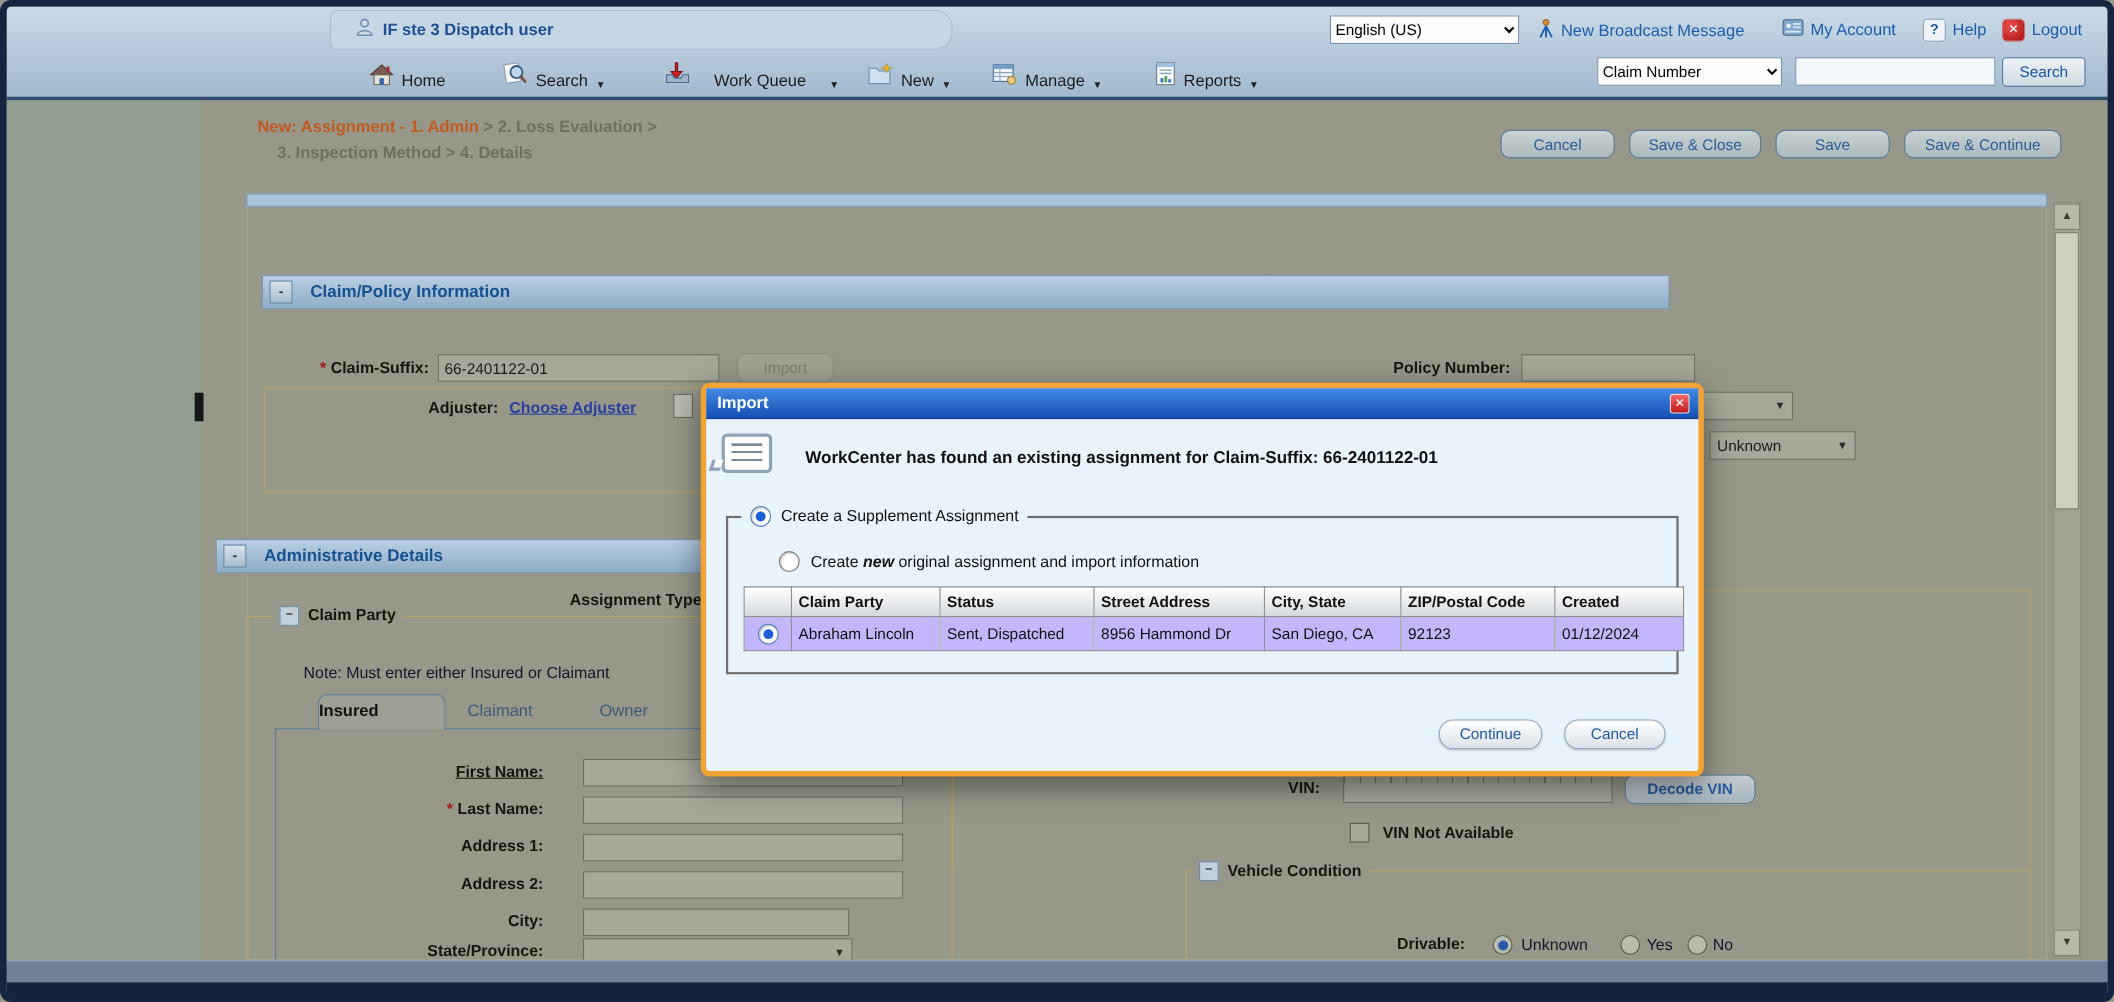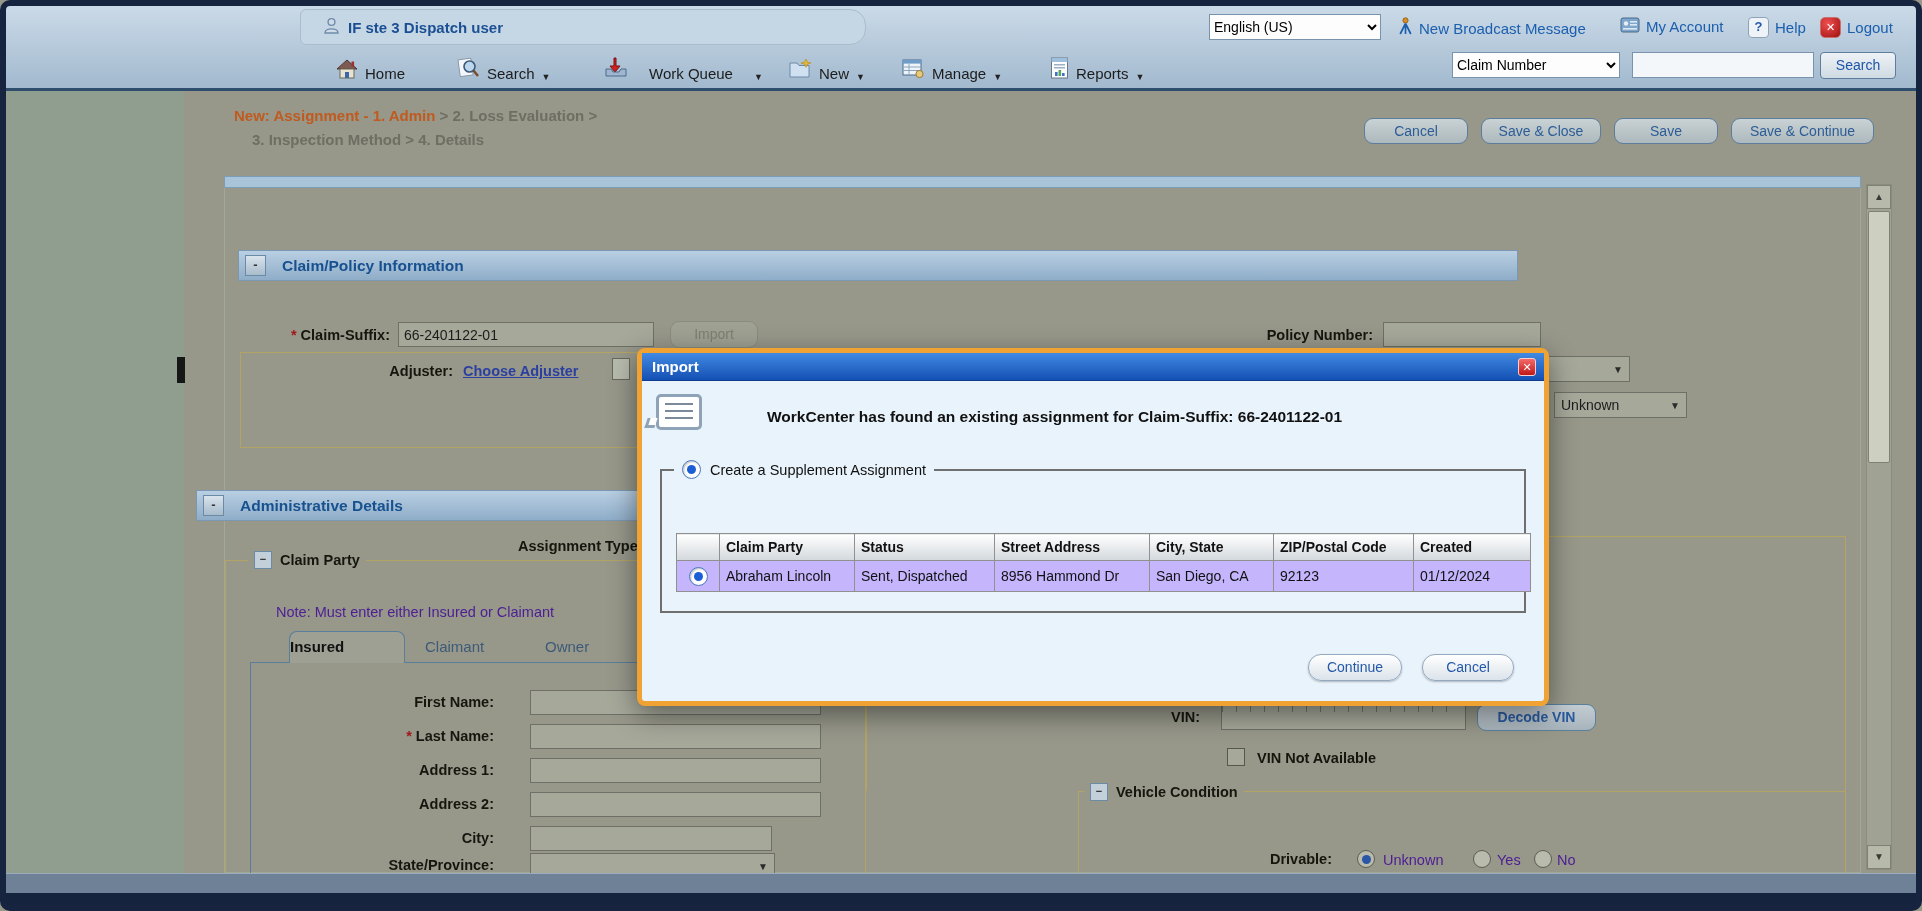--- a/index.html
+++ b/index.html
@@ -51,21 +51,21 @@
   .selbox .chev{font-size:10px;color:#2a2a2a;}
   .btn-dim{border:1px solid #58809c;border-radius:9px;background:linear-gradient(#c2ccd2,#a8b4bc);
            color:#2a5a9e;font-weight:bold;font-size:14px;text-align:center;z-index:2;cursor:pointer;}
   .btn-disabled{border:1px solid #8a8c80;border-radius:9px;background:#9fa193;color:#7d7f72;
            font-size:14px;text-align:center;line-height:25px;z-index:2;}
   .tan{border:1px solid #b3a465;z-index:1;}
   .grouplegend{display:flex;align-items:center;gap:8px;background:#97988a;padding:0 6px;z-index:2;}
   .plusbox{width:16px;height:16px;border:1px solid #6b8aa6;background:#c3cfd9;color:#333;font-size:11px;
            font-weight:bold;text-align:center;line-height:14px;cursor:pointer;}
   .legend-text{font-size:14.5px;font-weight:bold;color:#16160f;}
-  .note{font-size:14.5px;color:#4c1d95;z-index:2;}
+  .note{font-size:14.5px;color:#0f172a;z-index:2;}
   .tab-active{border:1px solid #5a7d9c;border-bottom:none;border-radius:8px 8px 0 0;background:#9da093;
               font-size:15px;font-weight:bold;color:#111;text-align:left;line-height:30px;z-index:2;cursor:pointer;}
   .tab{font-size:15px;color:#3d5a78;z-index:2;cursor:pointer;}
   .hline{background:#5a7d9c;height:1px;z-index:1;}
   .vline{background:#5a7d9c;width:1px;z-index:1;}
   .radio-dim{width:18px;height:18px;border-radius:50%;background:#b9bbad;border:1px solid #5c5c54;z-index:2;cursor:pointer;}
   .radio-dim.sel{display:flex;align-items:center;justify-content:center;}
   .radio-dim.sel::after{content:"";width:9px;height:9px;border-radius:50%;background:#2a56a8;}
   .chk-dim{width:18px;height:18px;background:#a6a89a;border:1px solid #55564e;z-index:2;cursor:pointer;}
   .vin-ticks{background-image:repeating-linear-gradient(90deg,#74756c 0 1px,transparent 1px 14px);
@@ -82,21 +82,21 @@
              border-bottom:1px solid #0e3d8e;color:#fff;font-size:15px;font-weight:bold;line-height:28px;padding-left:10px;}
   .dlg-close{left:876px;top:5px;width:18px;height:18px;background:linear-gradient(#f46a6a,#c01818);
              border:1px solid #f8d0d0;border-radius:3px;color:#fff;font-size:11px;font-weight:bold;
              text-align:center;line-height:16px;cursor:pointer;}
   .dlg-body{left:0;top:29px;width:902px;height:319px;}
   .bubble{left:14px;top:12px;width:46px;height:36px;border:3px solid #8fa3b8;border-radius:5px;background:#fff;}
   .bubble-lines{left:6px;top:6px;width:28px;height:18px;
      background:repeating-linear-gradient(#7a8a9a 0 2px,transparent 2px 7px);}
   .bubble-tail{left:4px;top:36px;width:10px;height:10px;background:#fff;border-left:3px solid #8fa3b8;
      border-bottom:3px solid #8fa3b8;transform:skewX(-18deg);}
-  .dlg-msg{left:90px;top:26px;font-size:15.5px;font-weight:bold;color:#111;white-space:nowrap;margin-left:35px;}
+  .dlg-msg{left:90px;top:26px;font-size:15.5px;font-weight:bold;color:#111;white-space:nowrap;}
   .fieldset{left:18px;top:87px;width:866px;height:144px;border:2px solid #6f6f6f;padding-left:32px;}
   .fs-legend{left:12px;top:-11px;background:#e9f3fb;padding:0 8px;display:flex;align-items:center;gap:9px;}
   .radio{width:17px;height:17px;border-radius:50%;background:#fff;border:1px solid #7a7a7a;
          box-shadow:inset 1px 1px 2px rgba(0,0,0,.25);z-index:2;cursor:pointer;}
   .radio.sel{display:flex;align-items:center;justify-content:center;border-color:#4a76c4;}
   .radio.sel::after{content:"";width:9px;height:9px;border-radius:50%;background:#1b5ed6;}
   .opt-text{font-size:14.5px;color:#111;white-space:nowrap;}
   .opt-text em{font-weight:bold;font-style:italic;}
   table.dlg-table{border-collapse:collapse;table-layout:fixed;}
   table.dlg-table th{background:linear-gradient(#ffffff,#d3d8dd);border:1px solid #909090;
@@ -287,21 +287,21 @@
   <div class="legend-text">Claim Party</div>
 </div>
 <div class="abs note" style="left:276px;top:604px;">Note: Must enter either Insured or Claimant</div>
 
 <div class="abs tab-active" style="left:289px;top:631px;width:116px;height:32px;">Insured</div>
 <div class="abs tab" style="left:425px;top:638px;">Claimant</div>
 <div class="abs tab" style="left:545px;top:638px;">Owner</div>
 <div class="abs hline" style="left:250px;top:662px;width:616px;"></div>
 <div class="abs vline" style="left:250px;top:662px;height:211px;"></div>
 
-<div class="abs lbl" style="left:330px;top:694px;width:164px;">First Name:</div>
+<div class="abs lbl" style="left:330px;top:694px;width:164px;text-decoration:underline;">First Name:</div>
 <input class="abs inp" style="left: 530px; top: 690px; width: 291px;" type="text">
 <div class="abs lbl" style="left:330px;top:728px;width:164px;">
   <span class="req">*</span><span>Last Name:</span>
 </div>
 <input class="abs inp" style="left: 530px; top: 724px; width: 291px;" type="text">
 <div class="abs lbl" style="left:330px;top:762px;width:164px;">Address 1:</div>
 <input class="abs inp" style="left: 530px; top: 758px; width: 291px;" type="text">
 <div class="abs lbl" style="left:330px;top:796px;width:164px;">Address 2:</div>
 <input class="abs inp" style="left: 530px; top: 792px; width: 291px;" type="text">
 <div class="abs lbl" style="left:330px;top:830px;width:164px;">City:</div>
@@ -353,20 +353,24 @@
     </div>
     <div class="abs bubble-tail"></div>
     <div class="abs dlg-msg">WorkCenter has found an existing assignment for Claim-Suffix: 66-2401122-01</div>
 
     <div class="abs fieldset">
       <div class="abs fs-legend">
         <div class="radio sel"></div>
         <div class="opt-text">Create a Supplement Assignment</div>
       </div>
 
+      <div class="abs" style="left:46px;top:30px;display:flex;align-items:center;gap:10px;">
+        <div class="radio"></div>
+        <div class="opt-text"><span>Create </span><em>new</em><span> original assignment and import information</span></div>
+      </div>
 
       <table class="dlg-table abs" style="left:14px;top:62px;width:854px;">
         <colgroup>
           <col style="width:43px">
             <col style="width:135px">
             <col style="width:140px">
             <col style="width:155px">
           <col style="width:124px">
             <col style="width:140px">
             <col style="width:117px">

